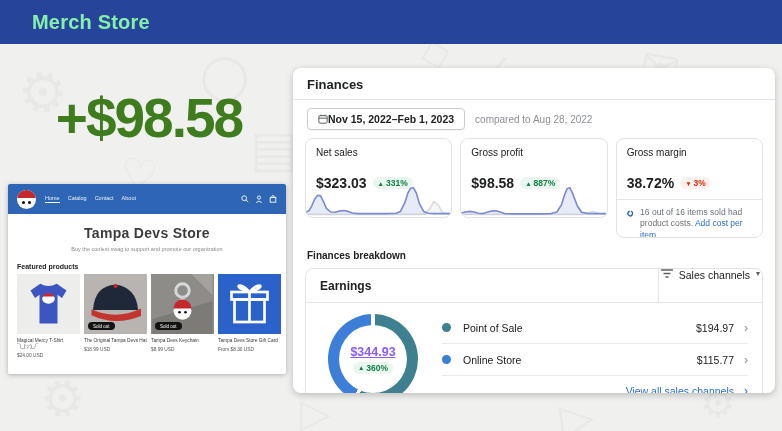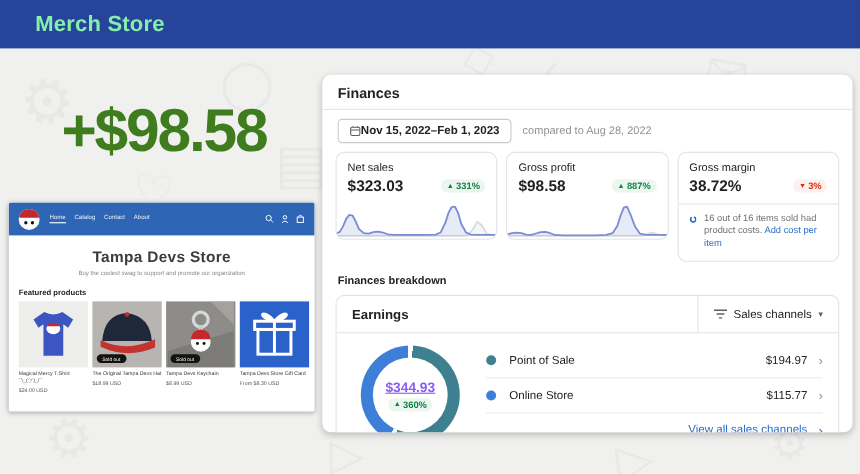--- a/index.html
+++ b/index.html
@@ -48,38 +48,38 @@
   .date-row{display:flex;align-items:center;gap:10px;padding:8px 14px 6px;}
   .date-btn{display:flex;align-items:center;gap:0;border:1px solid #c9cccf;border-radius:4px;
     background:#fff;padding:4px 10px;font-size:10.5px;font-weight:600;color:#202223;cursor:pointer;
     box-shadow:0 1px 0 rgba(0,0,0,.05);font-family:"Liberation Sans",sans-serif;}
   .compare-note{font-size:10px;color:#8c9196;}
   .metrics-row{display:flex;gap:8px;padding:2px 12px 0;align-items:flex-start;}
   .metric-card{flex:1;border:1px solid #e1e3e5;border-radius:8px;height:78px;position:relative;overflow:hidden;background:#fff;}
   .metric-card.tall{height:98px;}
   .metric-pad{padding:8px 10px 0;}
   .metric-label{font-size:10px;color:#202223;}
-  .metric-value-row{display:flex;align-items:center;gap:6px;margin-top:3px;justify-content:space-between;}
+  .metric-value-row{display:flex;align-items:center;gap:6px;margin-top:17px;}
   .metric-value{font-size:14px;font-weight:700;color:#202223;}
   .badge{display:inline-flex;align-items:center;gap:2px;font-size:8.5px;font-weight:600;
     padding:1px 5px;border-radius:8px;}
   .badge.up{color:#108043;background:#eaf6ef;}
   .badge.down{color:#d72c0d;background:#fdf1f0;}
   .badge .arr{font-size:6.5px;}
   .spark{position:absolute;left:0;right:0;bottom:0;width:100%;height:38px;display:block;}
   .note-divider{border-top:1px solid #e4e5e7;margin-top:8px;}
   .margin-note{display:flex;gap:7px;padding:7px 10px 0;align-items:flex-start;}
   .margin-note .txt{font-size:8.5px;color:#6d7175;line-height:1.35;}
   .margin-note a{color:#2c6ecb;text-decoration:none;cursor:pointer;}
   .breakdown-title{font-size:10px;font-weight:600;color:#202223;margin:12px 14px 7px;}
   .earn{margin:0 12px;border:1px solid #e1e3e5;border-radius:8px;overflow:hidden;background:#fff;}
   .earn-header{display:flex;align-items:stretch;height:33px;border-bottom:1px solid #e4e5e7;}
   .earn-title{font-size:12px;font-weight:600;align-self:center;padding-left:14px;}
-  .earn-filter{margin-left:auto;border-left:1px solid #e4e5e7;display:flex;align-items:center;
-    gap:6px;padding:0 14px;cursor:pointer;}
+  .earn-filter{margin-left:auto;border-left:1px solid #e4e5e7;display:flex;align-items:flex-start;
+    gap:6px;padding:0 2px;cursor:pointer;}
   .earn-filter .lbl{font-size:10.5px;color:#202223;}
   .earn-filter .caret{font-size:8px;color:#5c5f62;}
   .earn-body{display:flex;padding:9px 14px 6px 22px;gap:24px;}
   .donut-wrap{width:90px;height:90px;position:relative;flex:0 0 auto;margin-top:2px;}
   .donut{width:90px;height:90px;border-radius:50%;position:relative;}
   .donut::after{content:"";position:absolute;inset:11px;background:#fff;border-radius:50%;}
   .donut-center{position:absolute;inset:0;display:flex;flex-direction:column;align-items:center;
     justify-content:center;gap:3px;z-index:1;}
   .donut-total{font-size:12.5px;font-weight:700;color:#8b5cf6;text-decoration:underline;}
   .legend{flex:1;display:flex;flex-direction:column;justify-content:center;}

